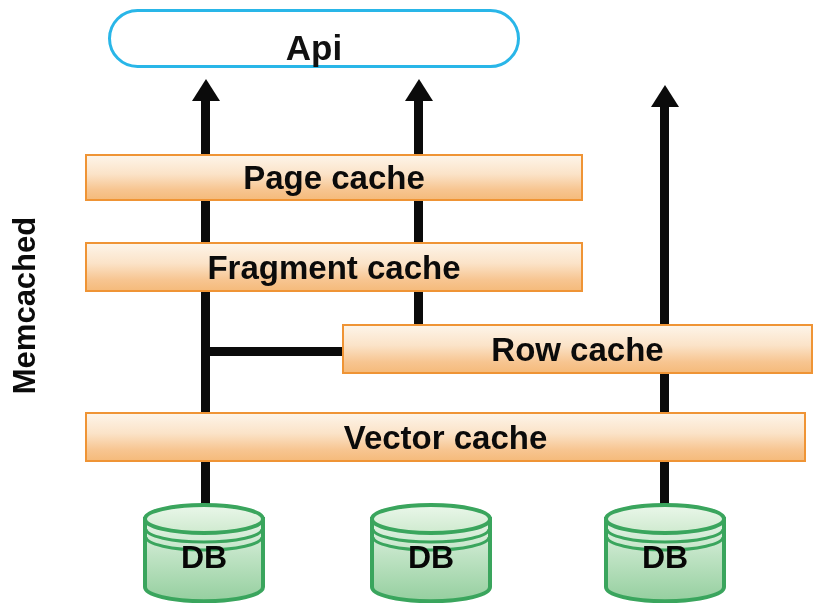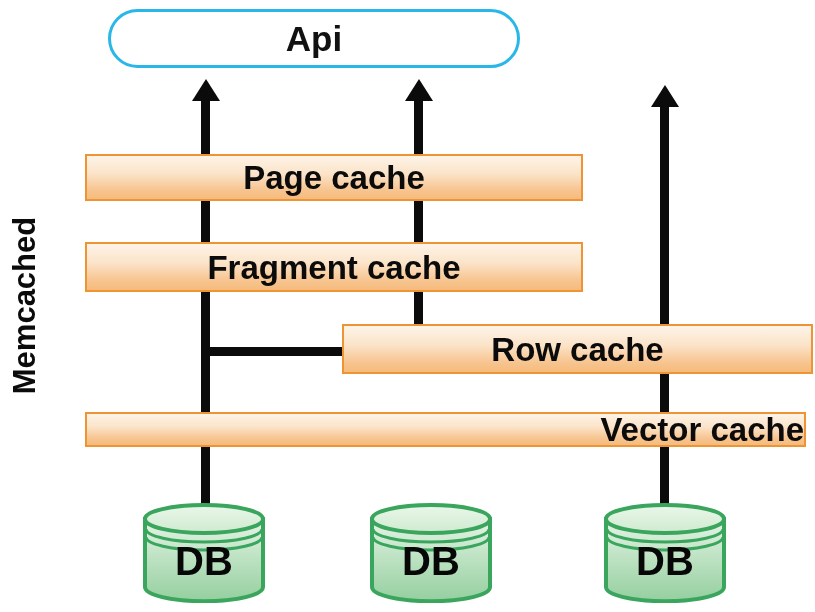--- a/index.html
+++ b/index.html
@@ -17,21 +17,21 @@
   }
 
   
   .client-box {
     position: absolute;
     box-sizing: border-box;
     background: #ffffff;
     border: 3px solid #29b6e8;
     border-radius: 999px;
     display: flex;
-    align-items: center;
+    align-items: flex-end;
     justify-content: center;
   }
   .client-label {
     font-size: 35px;
     font-weight: bold;
     color: #111111;
     letter-spacing: 0px;
     line-height: 1;
   }
 
@@ -76,21 +76,21 @@
   .db {
     position: absolute;
     z-index: 4;
   }
   .db svg { display: block; }
   .db-label {
     position: absolute;
     left: 0;
     right: 0;
     text-align: center;
-    font-size: 40px;
+    font-size: 32px;
     font-weight: bold;
     color: #070707;
     line-height: 1;
   }
 
   
   #memcached-label {
     position: absolute;
     left: 0px;
     top: 150px;
@@ -140,21 +140,21 @@
   </div>
 
   <div class="cache-bar" style="left:85px; top:242px; width:498px; height:50px;">
     <span class="cache-label">Fragment cache</span>
   </div>
 
   <div class="cache-bar" style="left:342px; top:324px; width:471px; height:50px;">
     <span class="cache-label">Row cache</span>
   </div>
 
-  <div class="cache-bar" style="left:85px; top:412px; width:721px; height:35px;justify-content:flex-end;">
+  <div class="cache-bar" style="left:85px; top:412px; width:721px; height:50px;">
     <span class="cache-label">Vector cache</span>
   </div>
 
   <div class="db" style="left:142px; top:503px; width:124px; height:100px;">
     <svg width="124" height="100" viewBox="0 0 124 100">
       <defs>
         <linearGradient id="dbgrad1" x1="0" y1="0" x2="0" y2="1">
           <stop offset="0%" stop-color="#e6f4e7"></stop>
           <stop offset="45%" stop-color="#bfe3c4"></stop>
           <stop offset="100%" stop-color="#95cf9f"></stop>

